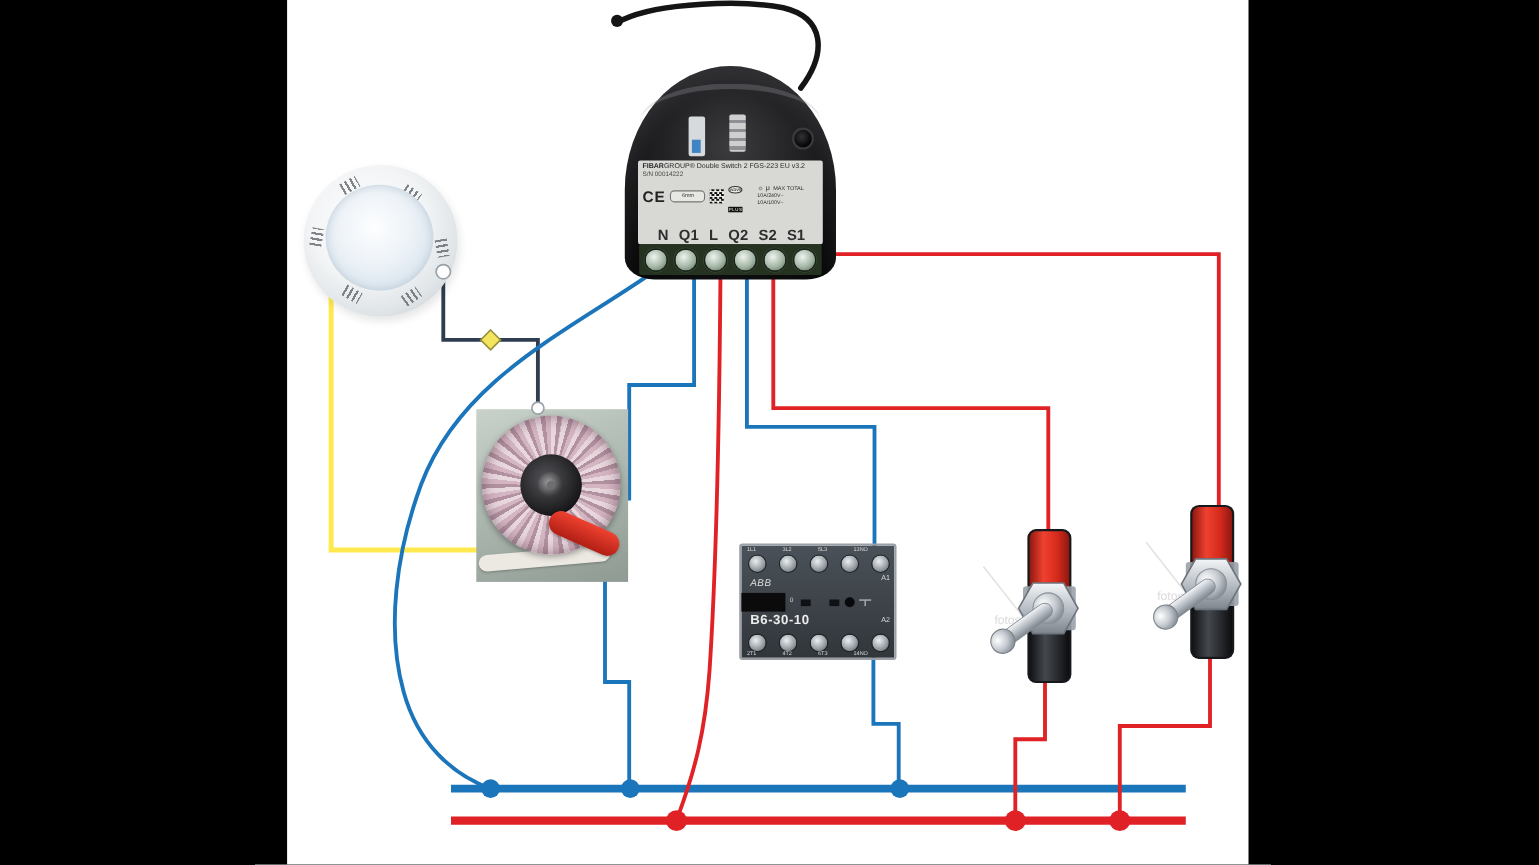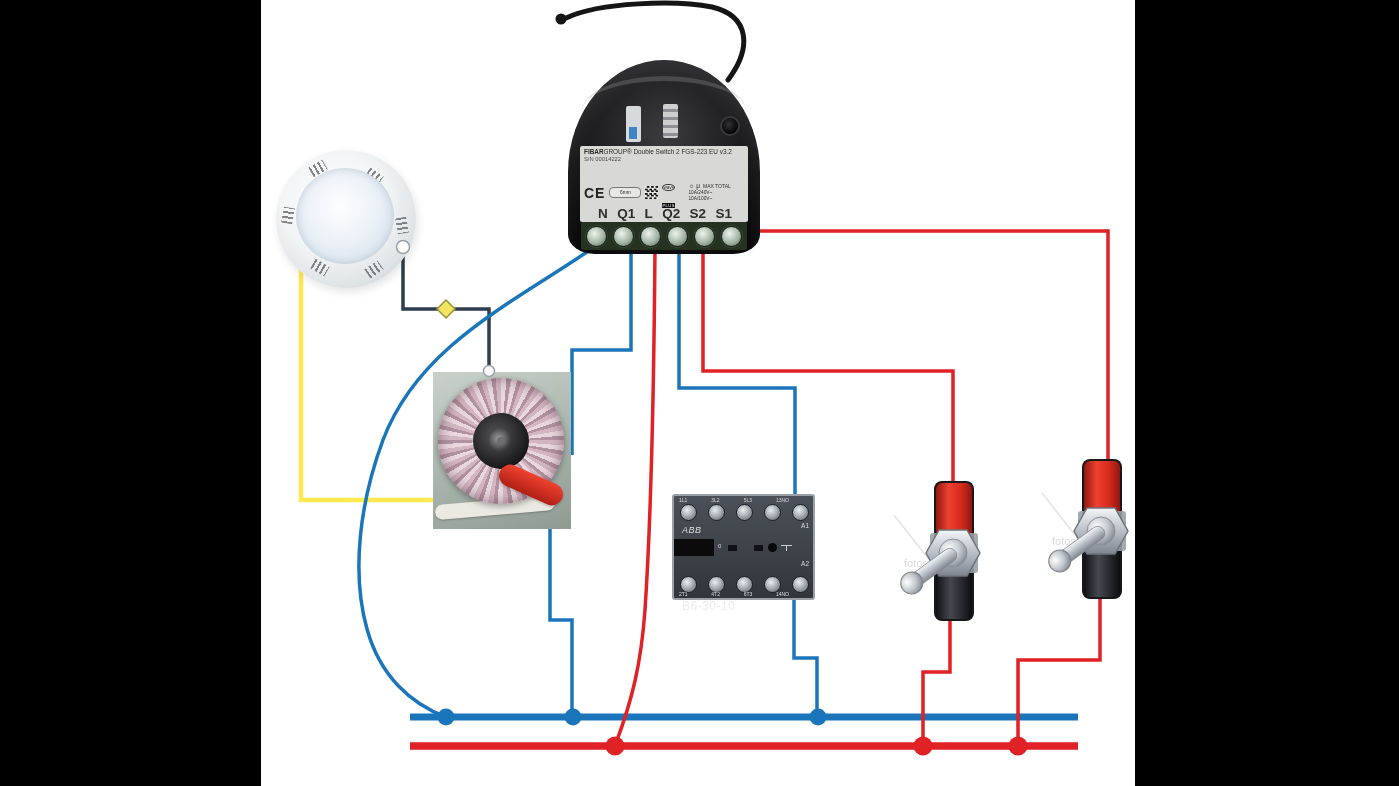--- a/index.html
+++ b/index.html
@@ -22,21 +22,21 @@
   .slot1 .mark { position:absolute; left:3px; bottom:3px; width:8px; height:12px; background:#3f84c4; }
   .slot2 { left:95px; top:44px; width:15px; height:34px;
            background:repeating-linear-gradient(180deg,#cfcfcf 0 5px,#8f9094 5px 8px); }
   .hole { position:absolute; left:152px; top:56px; width:20px; height:20px; border-radius:50%;
           background:radial-gradient(circle at 42% 40%, #333336, #000 75%); border:2px solid #3a3a3d; }
   .label { position:absolute; left:12px; top:86px; width:168px; height:76px; background:#d8d8d4;
            border-radius:2px; padding:2px 4px; color:#1c1c1c; overflow:hidden; }
   .lbl-line1 { font-size:6.4px; line-height:7.5px; white-space:nowrap; color:#2a2a2a; }
   .lbl-line1 b { font-weight:bold; }
   .lbl-line2 { font-size:5.8px; line-height:7px; color:#4a4a4a; }
-  .lbl-icons { display:flex; align-items:center; gap:4px; height:30px; margin-top:15px; }
+  .lbl-icons { display:flex; align-items:center; gap:4px; height:30px; margin-top:1px; }
   .ce { font-size:14px; font-weight:600; letter-spacing:1px; color:#222; }
   .cable { width:32px; height:11px; border:1px solid #777; background:#e7e7e3; border-radius:4px;
            font-size:5px; line-height:9px; text-align:center; color:#333; }
   .qr { width:13px; height:13px; background:repeating-conic-gradient(#111 0% 25%, #efefec 0% 50%) 0 0/4.4px 4.4px; }
   .zwave { width:22px; }
   .zwave .oval { width:22px; height:9px; border:1px solid #333; border-radius:50%;
                  font-size:4.5px; line-height:7px; text-align:center; color:#222; background:#e9e9e6; }
   .zwave .plus { width:18px; height:6px; margin:1px auto 0; background:#101010; color:#fff;
                  font-size:4px; line-height:6px; text-align:center; letter-spacing:.5px; }
   .ratings { font-size:4.8px; line-height:6px; color:#2e2e2e; white-space:nowrap; }
@@ -94,22 +94,22 @@
   .ct-a1 { position:absolute; top:26px; right:4px; font-size:6.5px; color:#d9dce0; }
   .ct-a2 { position:absolute; top:64px; right:4px; font-size:6.5px; color:#d9dce0; }
   .ct-abb { position:absolute; top:29px; left:8px; font-size:9px; font-weight:normal; font-style:italic;
             color:#dedede; letter-spacing:.5px; }
   .ct-window { position:absolute; top:43px; left:0; width:40px; height:17px; background:#0b0b0c; }
   .ct-zero { position:absolute; top:47px; left:44px; font-size:6px; color:#cfd3d7; }
   .ct-slot { position:absolute; top:49px; width:9px; height:6px; background:#101114; }
   .ct-dot { position:absolute; top:47px; left:94px; width:9px; height:9px; border-radius:50%; background:#08090a; }
   .ct-sym { position:absolute; top:49px; left:107px; width:11px; height:7px; border-top:1.5px solid #c9ced3; }
   .ct-sym i { display:block; width:1.5px; height:5px; background:#c9ced3; margin:0 auto; }
-  .ct-model { position:absolute; top:60px; left:8px; font-size:12px; font-weight:normal; color:#ececec;
-              letter-spacing:.5px;margin-top:43px; }
+  .ct-model { position:absolute; top:60px; left:8px; font-size:12px; font-weight:bold; color:#ececec;
+              letter-spacing:.5px; }
 </style>
 </head>
 <body>
 
 <div class="content"></div>
 
 <svg class="wires" width="1399" height="786" viewBox="0 0 1399 786">
 
   <path d="M 728 80 C 752 48, 750 16, 712 7 C 676 0, 600 2, 566 18" fill="none" stroke="#151515" stroke-width="5" stroke-linecap="round"></path>
   <circle cx="561" cy="19" r="5.5" fill="#151515"></circle>

